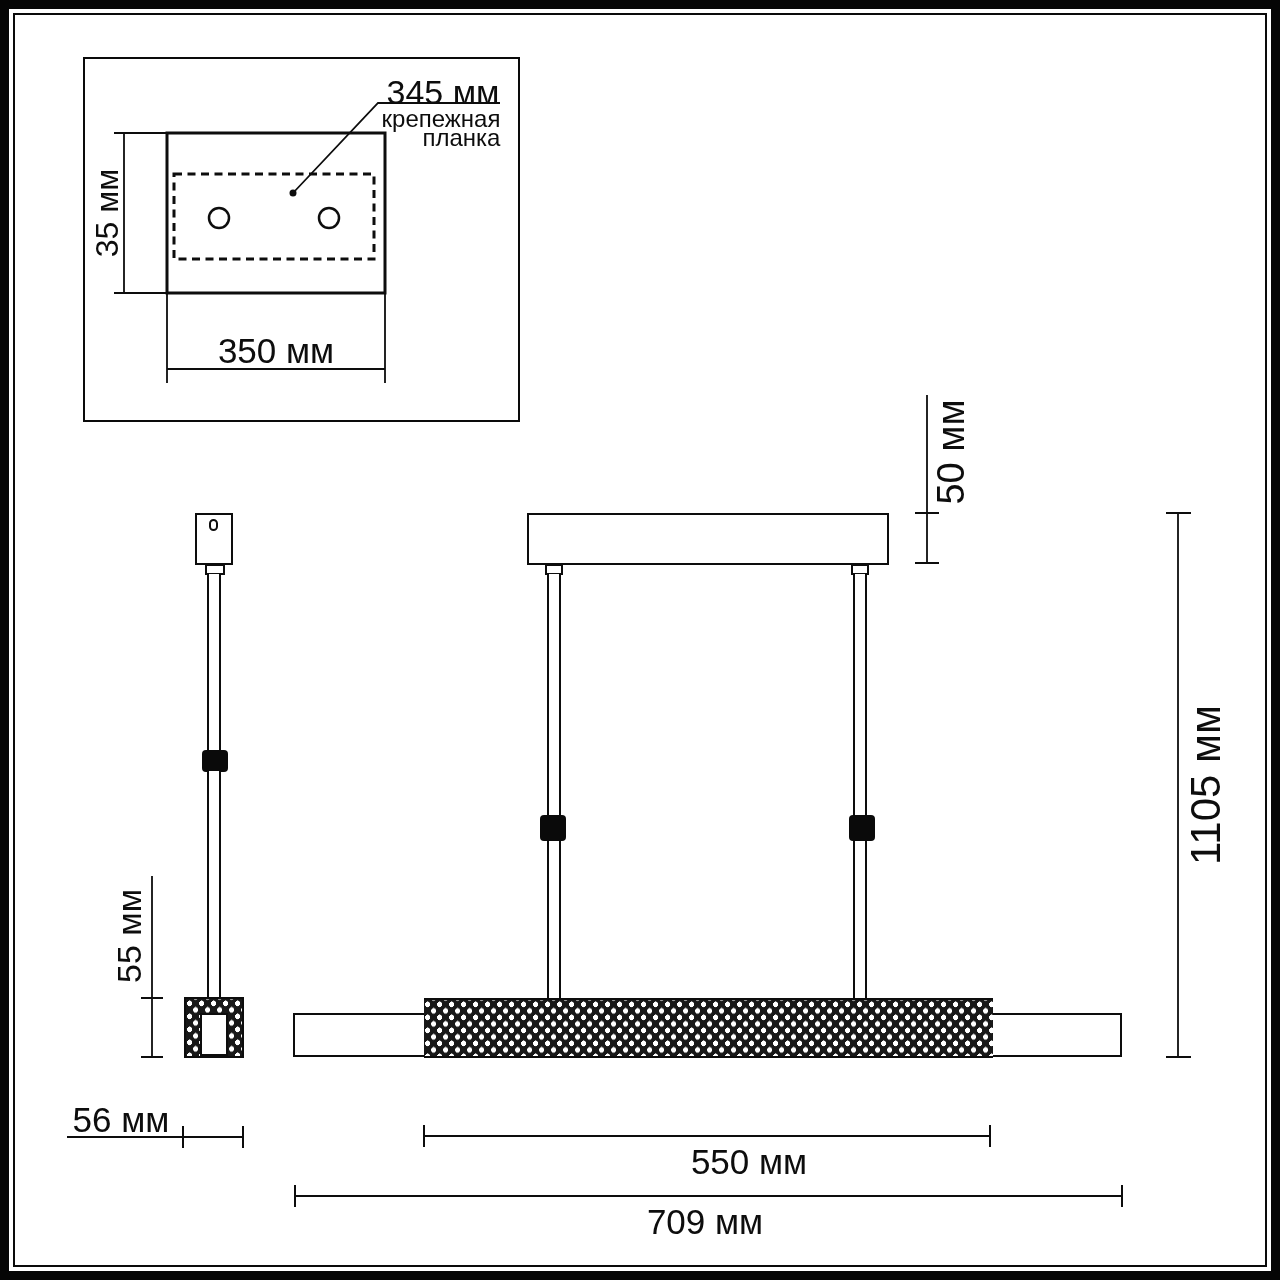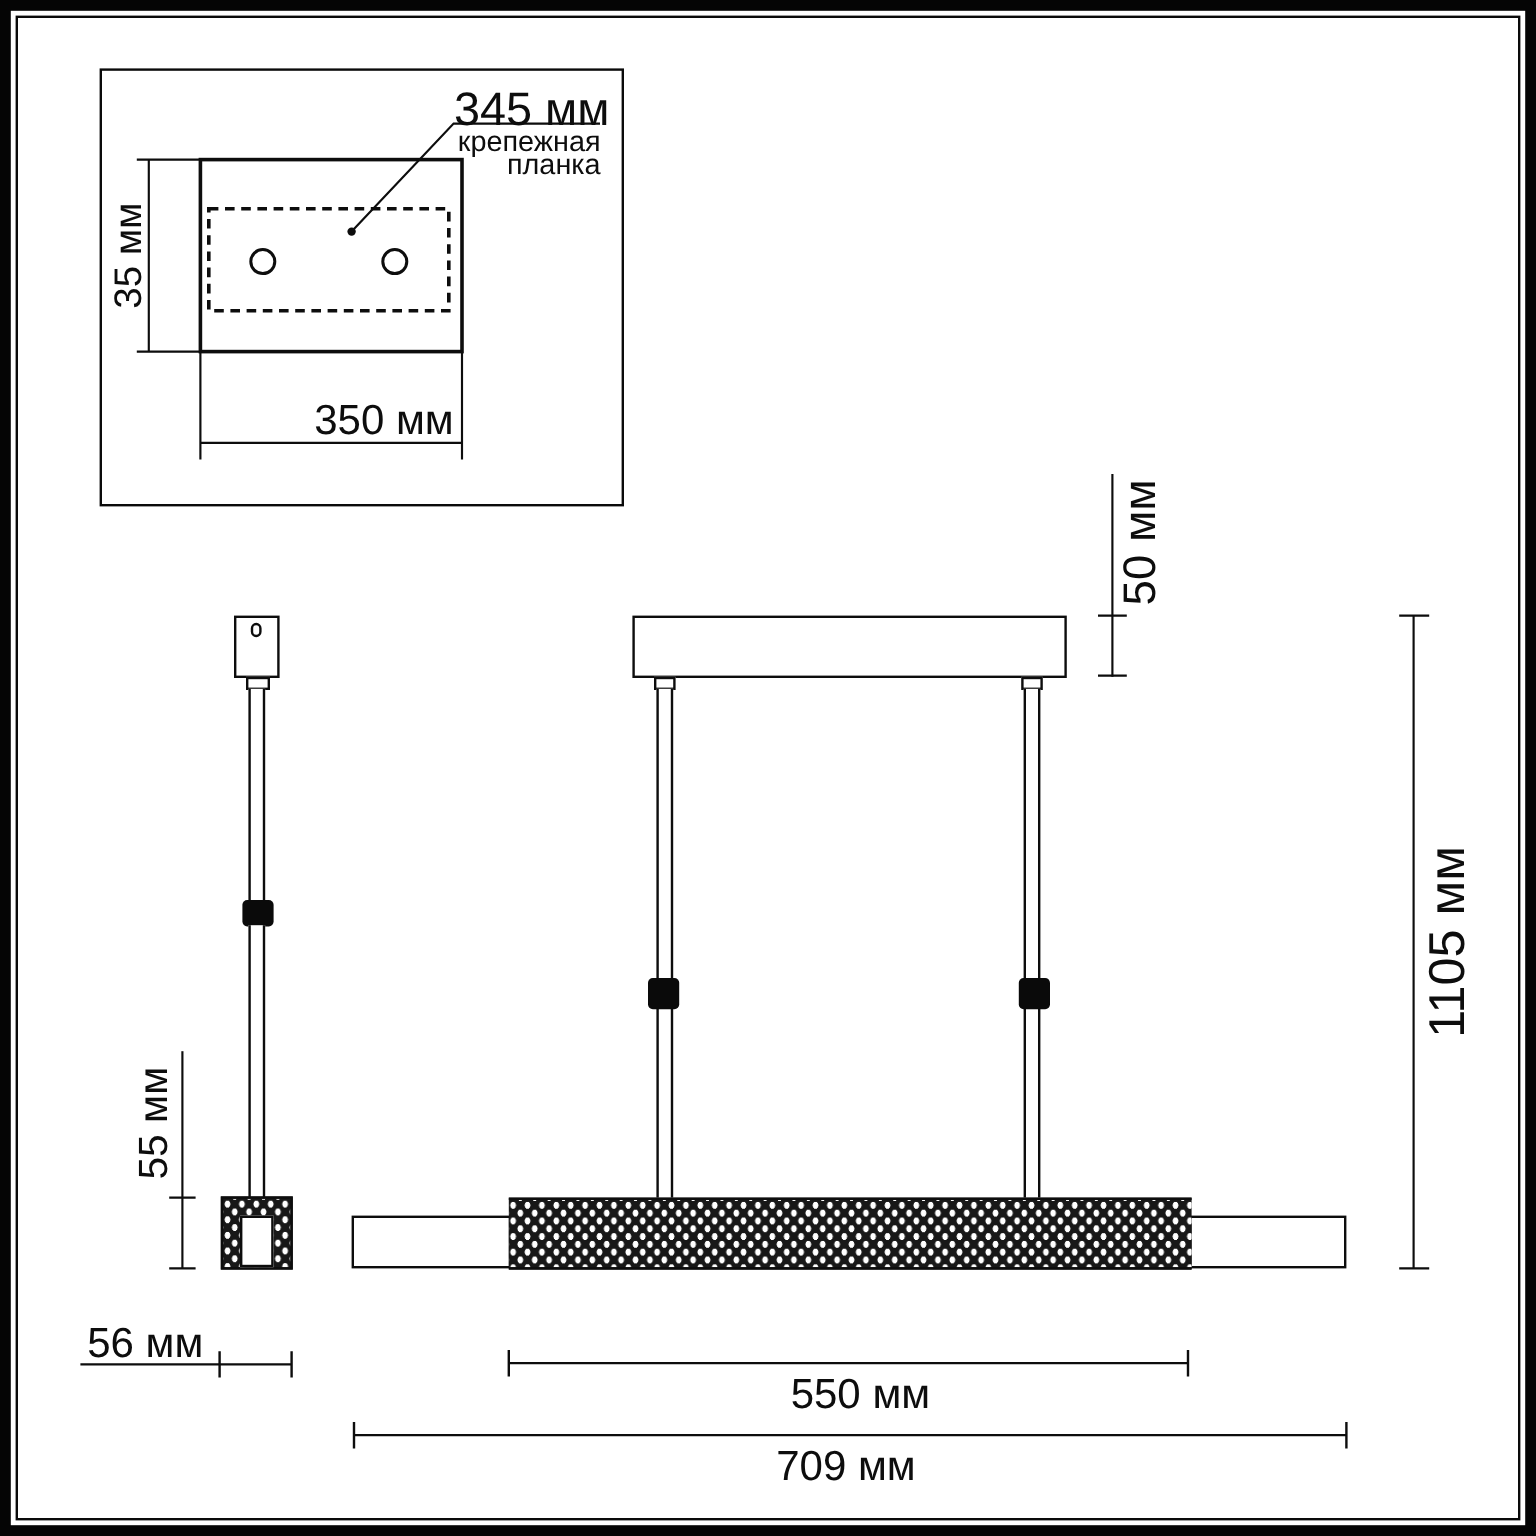--- a/index.html
+++ b/index.html
@@ -29,21 +29,21 @@
   .cross{border:2px solid #0d0d0d;z-index:3;}
   .cross-inner{border:2.5px solid #0d0d0d;background:#ffffff;z-index:4;}
   .cap{z-index:2;}
   .z2{z-index:2;}
   
   svg.lines{position:absolute;left:0;top:0;width:1280px;height:1280px;z-index:5;pointer-events:none;}
   svg.lines path, svg.lines polyline, svg.lines rect{stroke:#0d0d0d;fill:none;}
   
   .lbl{position:absolute;white-space:nowrap;transform:translate(-50%,-50%);z-index:6;color:#0d0d0d;}
   .lbl-v{position:absolute;white-space:nowrap;transform:translate(-50%,-50%) rotate(-90deg);z-index:6;color:#0d0d0d;}
-  .f29{font-size:39px;}
+  .f29{font-size:34px;}
   .f24{font-size:24px;line-height:19px;text-align:center;}
   .f32{font-size:32px;}
   .f34{font-size:34px;}
   .f35{font-size:35px;}
   .f38{font-size:38px;}
   .f42{font-size:42px;}
 </style>
 </head>
 <body>
 
@@ -107,23 +107,23 @@
     <path d="M295,1196 H1122" stroke-width="1.8"></path>
     <path d="M295,1185 V1207 M1122,1185 V1207" stroke-width="2"></path>
   </svg>
 
   <div class="lbl f29" style="left:443px;top:92px;">345 мм</div>
   <div class="lbl f24" style="left:441px;top:128px;text-align:right;">
     <div>крепежная</div>
     <div>планка</div>
   </div>
   <div class="lbl-v f32" style="left:107px;top:213px;">35 мм</div>
-  <div class="lbl f35" style="left:276px;top:351px;margin-left:44px;">350 мм</div>
+  <div class="lbl f35" style="left:276px;top:351px;">350 мм</div>
 
   <div class="lbl-v f34" style="left:129px;top:936px;">55 мм</div>
   <div class="lbl f35" style="left:121px;top:1120px;">56 мм</div>
 
   <div class="lbl-v f38" style="left:951px;top:452px;">50 мм</div>
   <div class="lbl-v f42" style="left:1206px;top:785px;">1105 мм</div>
-  <div class="lbl f35" style="left:717px;top:1162px;">550 мм</div>
+  <div class="lbl f35" style="left:749px;top:1162px;">550 мм</div>
   <div class="lbl f35" style="left:705px;top:1222px;">709 мм</div>
 
 </div>
 
 </body></html>

